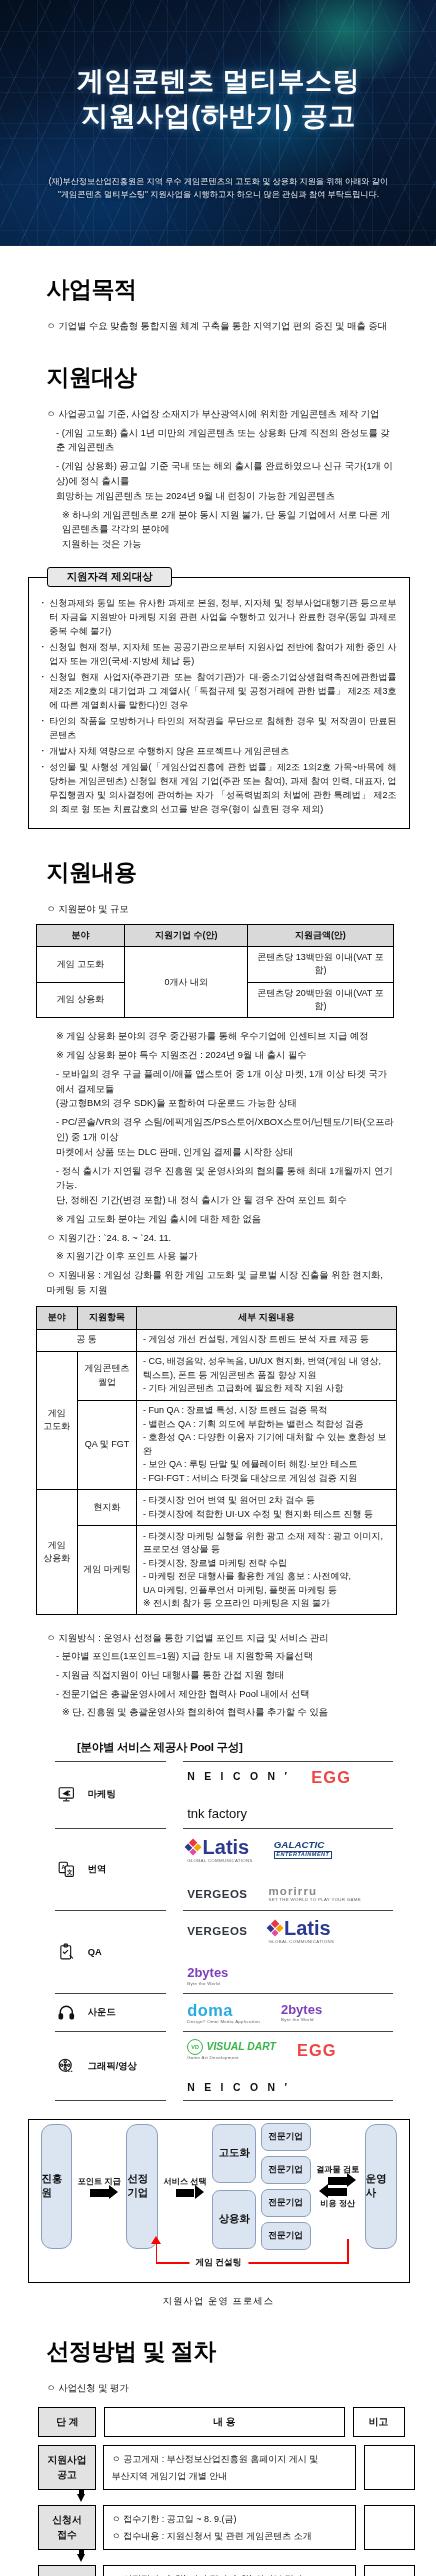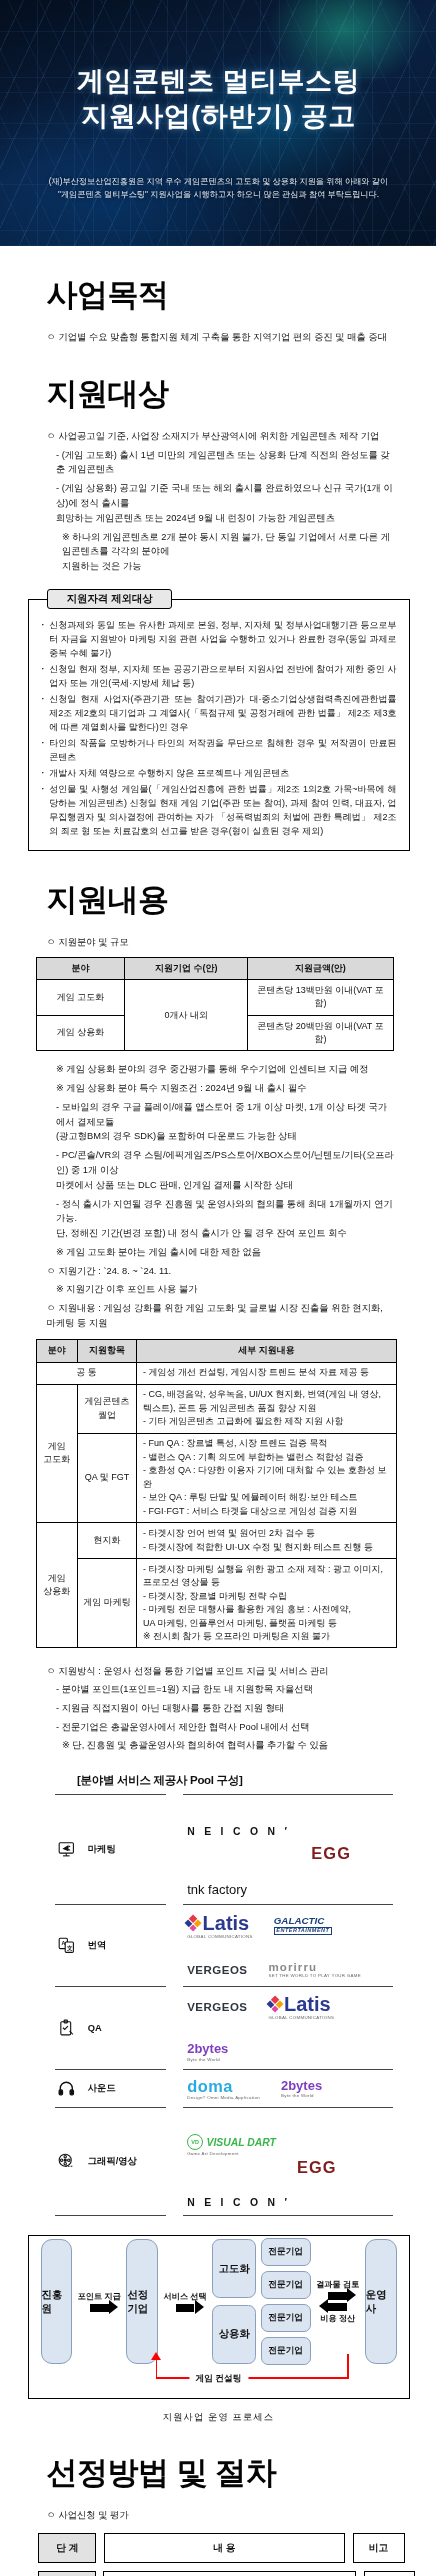--- a/index.html
+++ b/index.html
@@ -17,21 +17,21 @@
     background:
       repeating-linear-gradient(115deg, rgba(120,200,255,.10) 0 1.1px, transparent 1.1px 25px),
       repeating-linear-gradient(65deg, rgba(60,140,230,.08) 0 1.1px, transparent 1.1px 28px);}
   .hero-title{position:relative;margin:64px 0 0;text-align:center;color:#fff;
     font-size:27px;line-height:1.28;font-weight:900;letter-spacing:0.5px;
     text-shadow:0 0 7.6px rgba(120,200,255,.45);}
   .hero-sub{position:relative;margin-top:43px;text-align:center;color:#e8f2ff;
     font-size:8.2px;line-height:1.55;text-shadow:0 0 3.3px rgba(0,0,0,.8);}
   
   .section{padding:0 22px;}
-  h2.sec{margin:28px 0 14px;padding-left:24.6px;font-size:31px;font-weight:900;
+  h2.sec{margin:28px 0 14px;padding-left:24.6px;font-size:23px;font-weight:900;
     letter-spacing:-0.5px;color:#050505;}
   .body-txt{padding-left:24.6px;padding-right:21px;font-size:9.3px;line-height:1.6;}
   .ml{white-space:pre-line;}
   .indent1{padding-left:34px;}
   .indent2{padding-left:40px;}
   p.line{margin:3.8px 0;}
   
   .excl-wrap{position:relative;margin:25px 5.5px 0;border:1.6px solid #000;padding:16.4px 8.7px 8.7px;}
   .excl-tab{position:absolute;top:-11.5px;left:18.6px;background:#e8e8e8;border:1.1px solid #000;
     padding:2.2px 18.6px;font-weight:bold;font-size:10.4px;border-radius:3px;}
@@ -55,21 +55,21 @@
   .pool-left{width:107px;display:flex;align-items:center;gap:12px;padding:7.6px 2.2px;
     border-top:1.1px solid #444;}
   .pool-right{flex:1;margin-left:16.4px;display:flex;align-items:center;gap:21px;
     padding:6.6px 4.4px;border-top:1.1px solid #444;flex-wrap:wrap;}
   .pool-row:last-child .pool-left,.pool-row:last-child .pool-right{border-bottom:1.1px solid #444;}
   .pool-label{font-weight:bold;font-size:9.3px;}
   .pool-icon svg{display:block;}
   .logo{display:flex;flex-direction:column;line-height:1.1;}
   .logo .sub{font-size:4.4px;letter-spacing:0.3px;color:#666;margin-top:1.1px;}
   .logo-neicon{font-weight:bold;font-size:10.4px;letter-spacing:3.3px;color:#111;}
-  .logo-egg{font-weight:900;font-size:16.4px;letter-spacing:1.1px;color:#7f1d1d;margin-top:43px;}
+  .logo-egg{font-weight:900;font-size:16.4px;letter-spacing:1.1px;color:#ef4444;}
   .logo-tnk{font-size:13px;color:#111;}
   .logo-latis{font-weight:900;font-size:20px;color:#2b3990;display:flex;align-items:center;gap:3.3px;}
   .diamond{display:inline-grid;grid-template-columns:5.5px 5.5px;grid-gap:1.1px;transform:rotate(45deg);}
   .diamond i{width:5.5px;height:5.5px;display:block;}
   .d1{background:#e63946;} .d2{background:#f4a300;} .d3{background:#2b3990;} .d4{background:#e04aa0;}
   .logo-galactic{font-style:italic;font-weight:900;color:#1b3f7a;font-size:9.8px;line-height:1;}
   .logo-galactic .l2{font-size:5.5px;letter-spacing:0.5px;border:0.5px solid #1b3f7a;padding:0.5px 1.6px;margin-top:1.1px;}
   .logo-vergeos{font-size:11.5px;color:#2f3640;font-weight:600;letter-spacing:0.5px;}
   .logo-morirru{font-weight:900;font-size:11.5px;color:#8a8a8a;letter-spacing:1.1px;}
   .logo-2bytes{font-weight:900;font-size:13px;color:#7d3fbf;}

